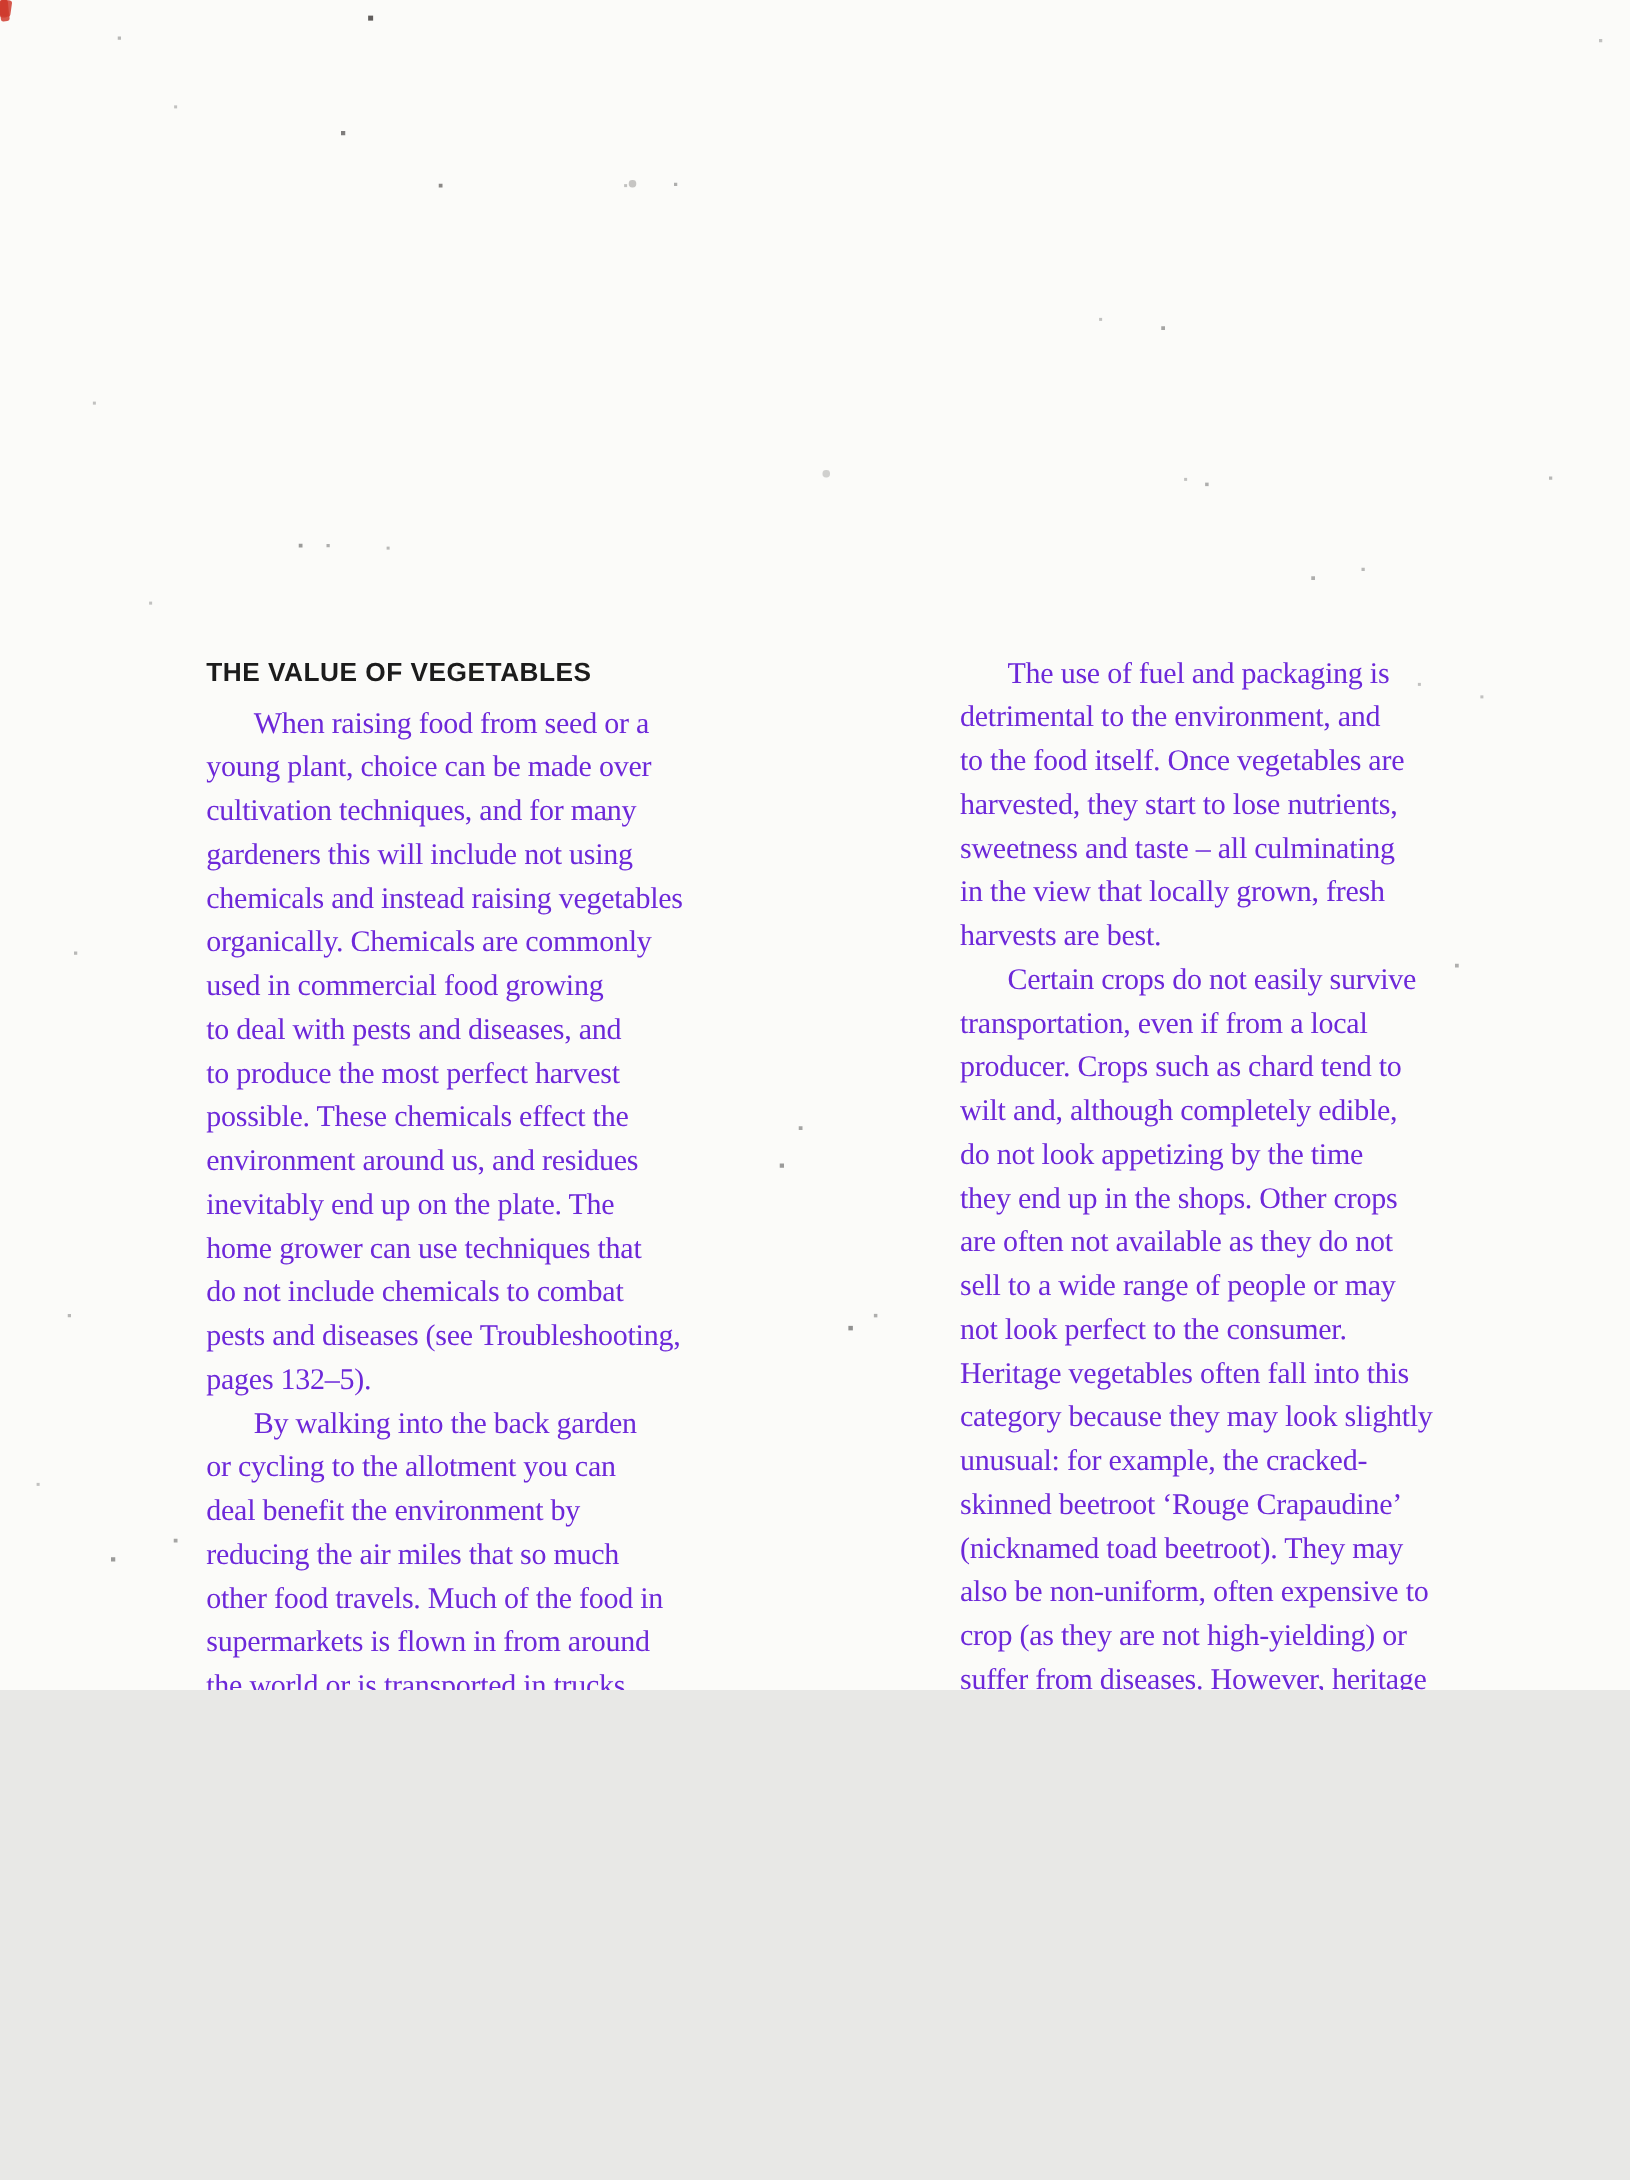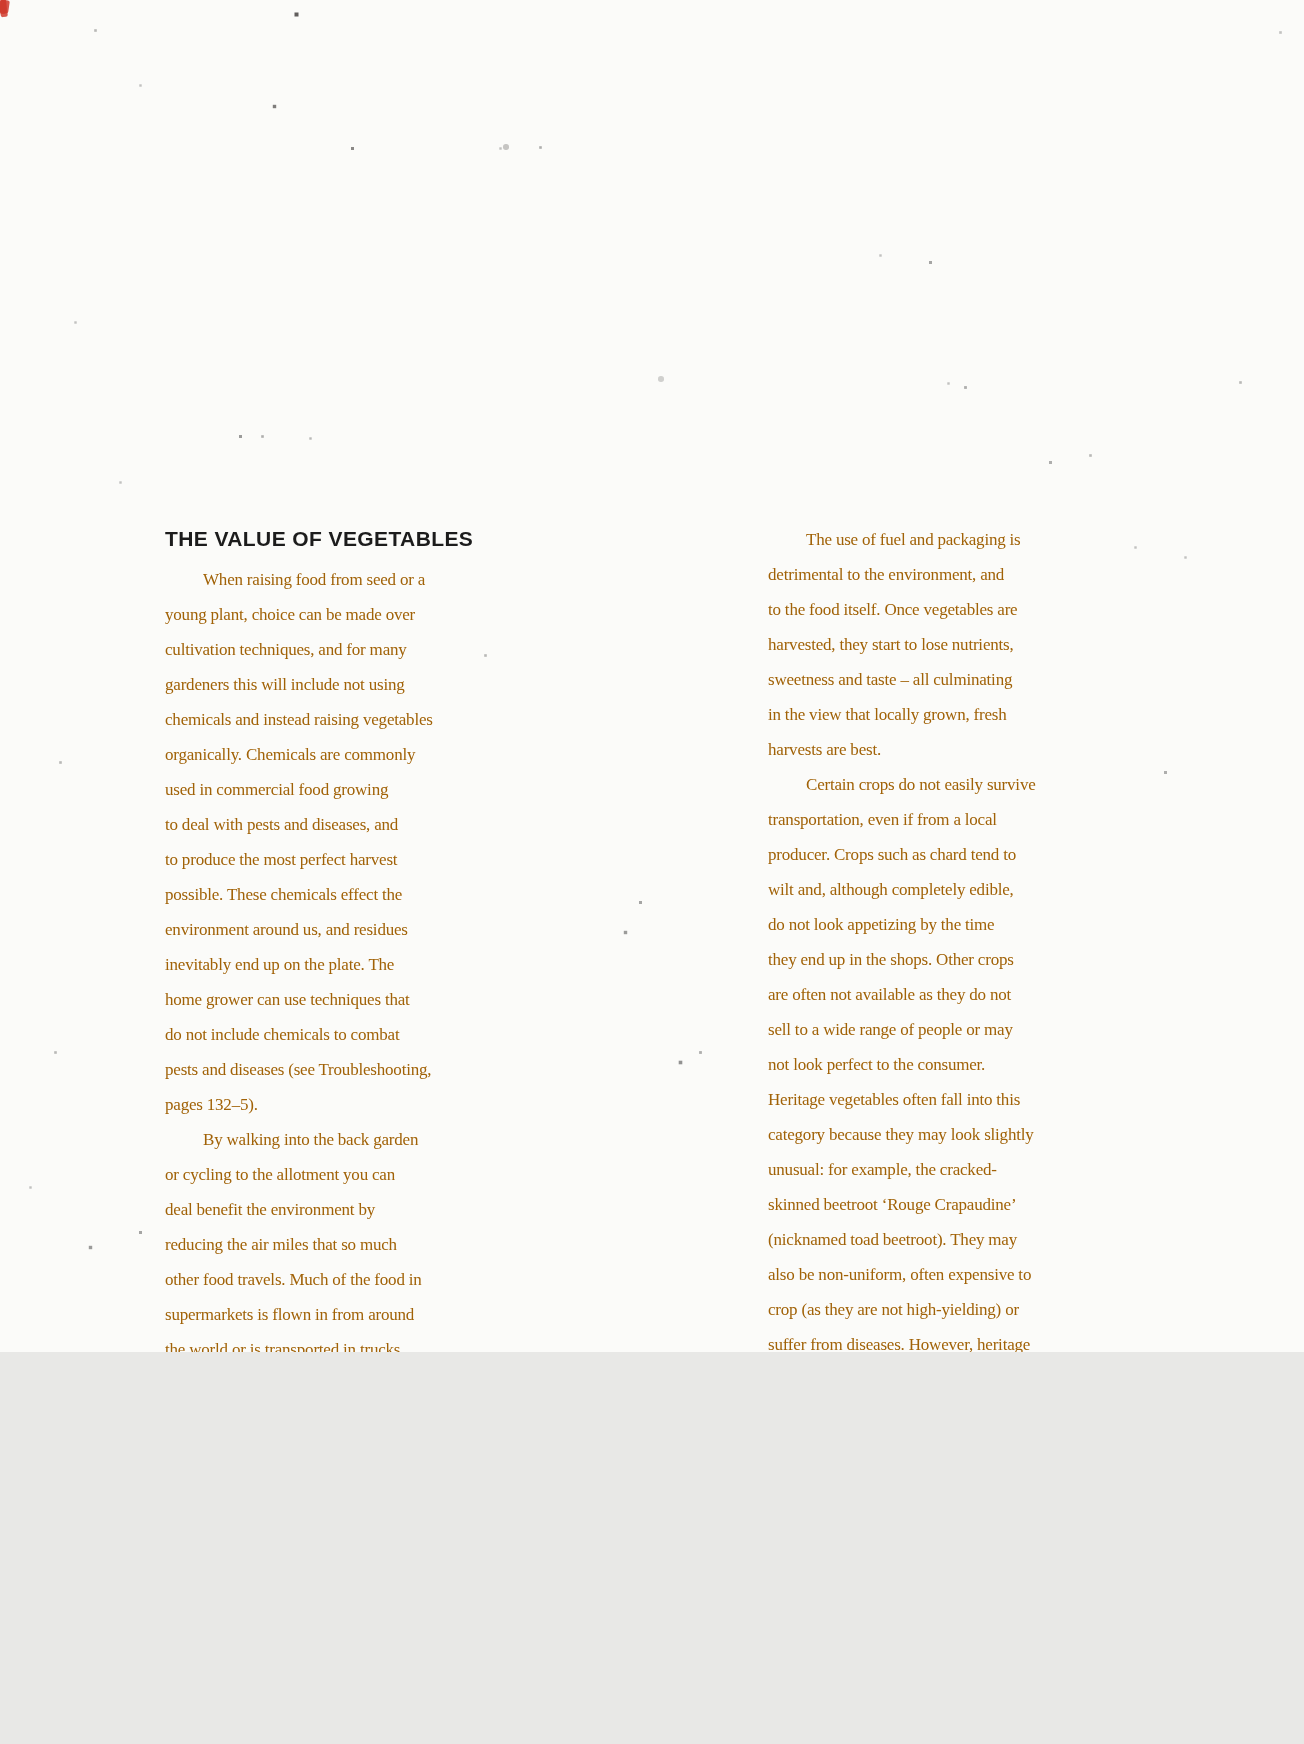--- a/index.html
+++ b/index.html
@@ -11,22 +11,22 @@
   
   .col { position:absolute; }
   .col-left  { left:165px; top:528px; width:502px; }
   .col-right { left:768px; top:522px; width:502px; }
   .heading {
     font-family:"Liberation Sans","DejaVu Sans",sans-serif;
     font-weight:bold; font-size:21px; line-height:22px;
     letter-spacing:.4px; color:#1c1c1c; margin:0 0 12px 0;
   }
   .para {
-    margin:0; font-size:17px; line-height:35px; letter-spacing:-0.2px;
-    color:#a16207; white-space:pre;
+    margin:0; font-size:24px; line-height:35px; letter-spacing:-0.2px;
+    color:#6d28d9; white-space:pre;
   }
   .para.indent { text-indent:38px; }
   
   .caption {
     position:absolute; left:768px; top:1538px; width:510px;
     font-family:"Liberation Sans","DejaVu Sans",sans-serif;
     font-size:20px; line-height:28px; color:#363636; white-space:pre-line;
   }
   .caption-label {
     font-size:15px; letter-spacing:.8px; color:#4a4a4a;

